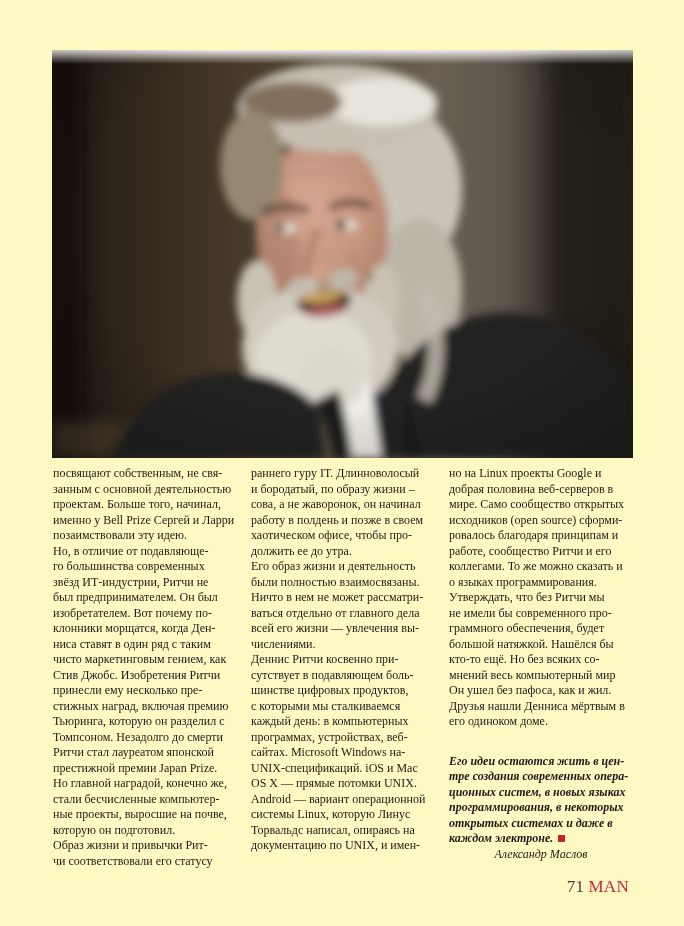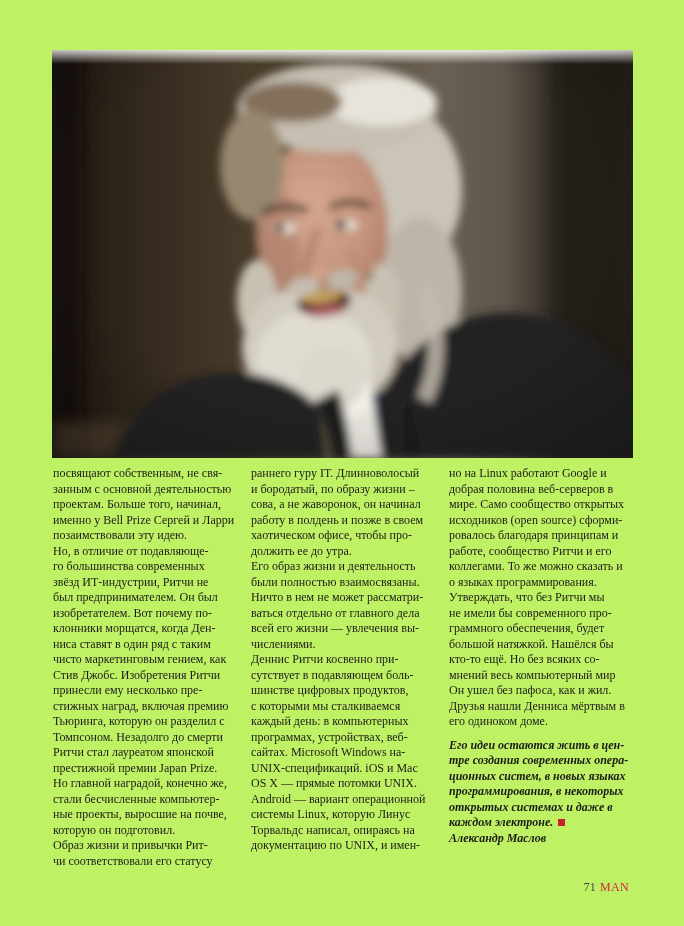--- a/index.html
+++ b/index.html
@@ -1,20 +1,20 @@
 <!DOCTYPE html>
 <html><head>
 <meta charset="utf-8">
 <style>
   html, body { margin: 0; padding: 0; background: #ffffff; }
   .page {
     position: relative;
     width: 684px;
     height: 926px;
-    background: #bef264;
+    background: #fef9c3;
     overflow: hidden;
     font-family: "Liberation Serif", "DejaVu Serif", serif;
   }
   .photo {
     position: absolute;
     left: 52px;
     top: 50px;
     width: 581px;
     height: 408px;
     margin: 0;
@@ -27,42 +27,42 @@
     top: 466px;
     color: #1d1b19;
     font-size: 12px;
     line-height: 15.5px;
   }
   .col-1 { left: 53px;  width: 190px; }
   .col-2 { left: 251px; width: 190px; }
   .col-3 { left: 449px; width: 184px; }
   .tl { white-space: nowrap; }
   .closing {
-    margin-top: 8px;
+    margin-top: 24px;
     font-weight: bold;
     font-style: italic;
   }
   .closing .end-mark {
     display: inline-block;
     width: 7px;
     height: 7px;
     margin-left: 5px;
     background: #c6202c;
   }
   .author {
     font-style: italic;
-    font-weight: bold;
-    text-align: left;
+    font-weight: normal;
+    text-align: center;
     white-space: nowrap;
   }
   .footer {
     position: absolute;
     top: 879px;
     right: 55px;
-    font-size: 12px;
+    font-size: 17px;
     line-height: 16px;
     letter-spacing: 0.3px;
     color: #4a4148;
   }
   .footer .brand { color: #cf2443; margin-left: 4px; }
 </style>
 </head>
 <body>
 
 <div class="page">
@@ -223,21 +223,21 @@
         <div class="tl">сайтах. Microsoft Windows на-</div>
         <div class="tl">UNIX-спецификаций. iOS и Mac</div>
         <div class="tl">OS X — прямые потомки UNIX.</div>
         <div class="tl">Android — вариант операционной</div>
         <div class="tl">системы Linux, которую Линус</div>
         <div class="tl">Торвальдс написал, опираясь на</div>
         <div class="tl">документацию по UNIX, и имен-</div>
       </div>
     <div class="col col-3">
       <div>
-          <div class="tl">но на Linux работают Google и</div>
+          <div class="tl">но на Linux проекты Google и</div>
           <div class="tl">добрая половина веб-серверов в</div>
           <div class="tl">мире. Само сообщество открытых</div>
           <div class="tl">исходников (open source) сформи-</div>
           <div class="tl">ровалось благодаря принципам и</div>
           <div class="tl">работе, сообщество Ритчи и его</div>
           <div class="tl">коллегами. То же можно сказать и</div>
           <div class="tl">о языках программирования.</div>
           <div class="tl">Утверждать, что без Ритчи мы</div>
           <div class="tl">не имели бы современного про-</div>
           <div class="tl">граммного обеспечения, будет</div>

